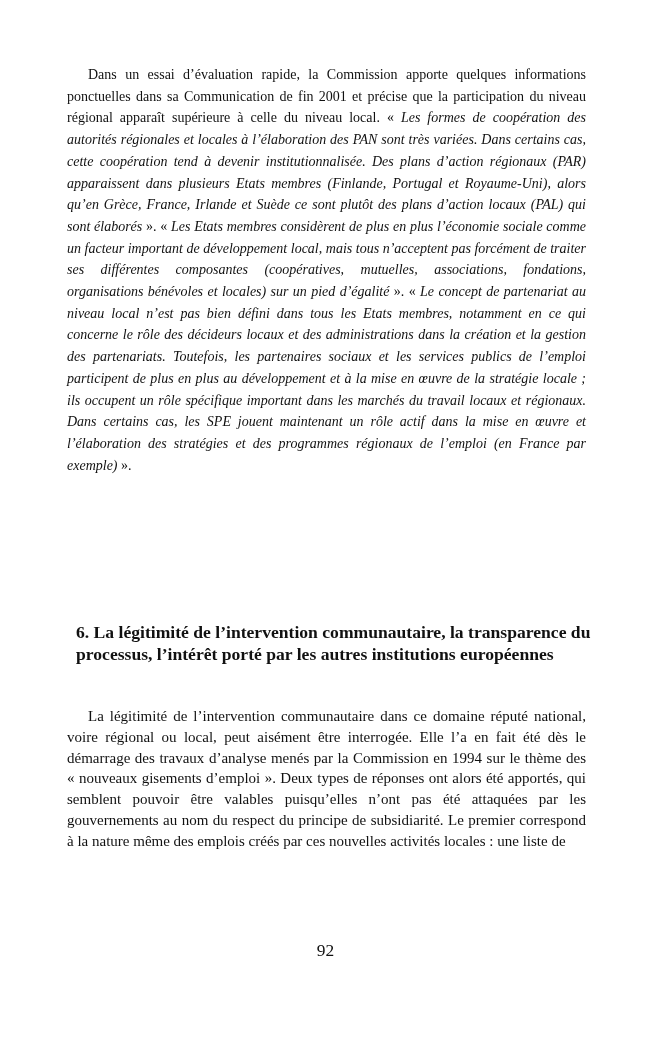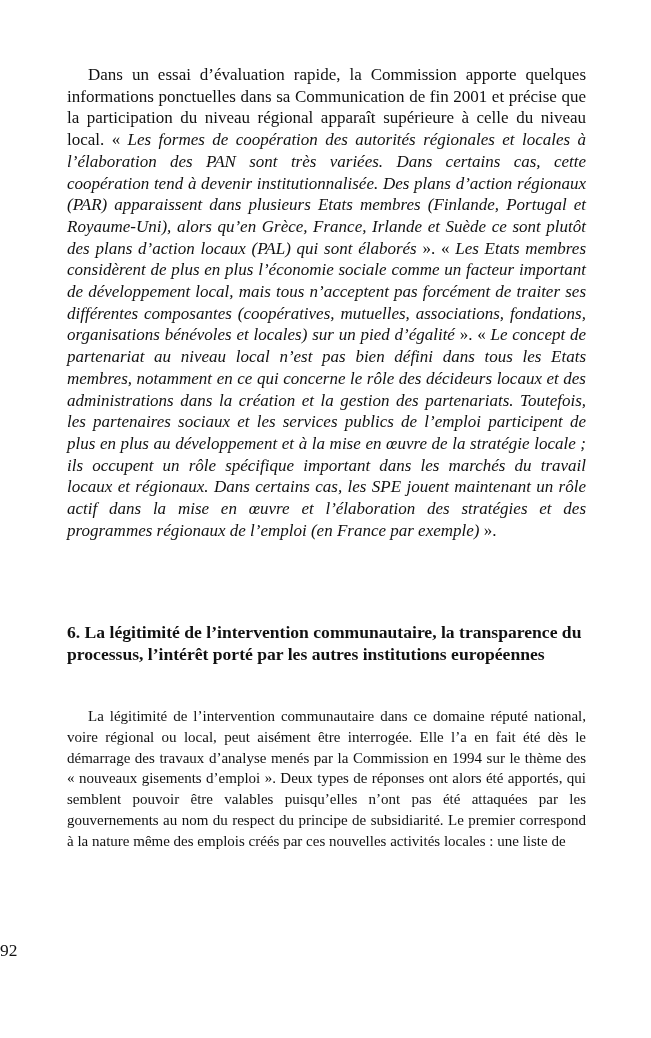--- a/index.html
+++ b/index.html
@@ -1,27 +1,27 @@
 <!DOCTYPE html>
 <html><head>
 <meta charset="utf-8">
 <style>
   html, body { margin: 0; padding: 0; background: #ffffff; }
   body { width: 651px; height: 1038px; position: relative; overflow: hidden;
          font-family: "Liberation Serif", "DejaVu Serif", serif; color: #111; }
   .page { position: absolute; left: 67px; top: 64px; width: 519px; }
-  .para { font-size: 17px; line-height: 21.7px; text-align: justify; margin: 0;
+  .para { font-size: 14px; line-height: 21.7px; text-align: justify; margin: 0;
           text-indent: 21px; }
   .para i { font-style: italic; }
-  .heading { position: absolute; left: 67px; top: 621px; width: 530px;
+  .heading { position: absolute; left: 76px; top: 621px; width: 530px;
              font-weight: bold; font-size: 17.6px; line-height: 22px; margin: 0; }
   .para2 { position: absolute; left: 67px; top: 706px; width: 519px;
            font-size: 15px; line-height: 20.8px; text-align: justify; margin: 0;
            text-indent: 21px; }
-  .pagenum { position: absolute; left: 0; width: 651px; top: 940px; text-align: left;
+  .pagenum { position: absolute; left: 0; width: 651px; top: 940px; text-align: center;
              font-size: 17.4px; }
 </style>
 </head>
 <body>
 
 <div class="page">
   <p class="para"><span>Dans un essai d’évaluation rapide, la Commission apporte quelques informations ponctuelles dans sa Communication de fin 2001 et précise que la participation du niveau régional apparaît supérieure à celle du niveau local. « </span><i>Les formes de coopération des autorités régionales et locales à l’élaboration des PAN sont très variées. Dans certains cas, cette coopération tend à devenir institutionnalisée. Des plans d’action régionaux (PAR) apparaissent dans plusieurs Etats membres (Finlande, Portugal et Royaume-Uni), alors qu’en Grèce, France, Irlande et Suède ce sont plutôt des plans d’action locaux (PAL) qui sont élaborés</i><span> ». « </span><i>Les Etats membres considèrent de plus en plus l’économie sociale comme un facteur important de développement local, mais tous n’acceptent pas forcément de traiter ses différentes composantes (coopératives, mutuelles, associations, fondations, organisations bénévoles et locales) sur un pied d’égalité</i><span> ». « </span><i>Le concept de partenariat au niveau local n’est pas bien défini dans tous les Etats membres, notamment en ce qui concerne le rôle des décideurs locaux et des administrations dans la création et la gestion des partenariats. Toutefois, les partenaires sociaux et les services publics de l’emploi participent de plus en plus au développement et à la mise en œuvre de la stratégie locale ; ils occupent un rôle spécifique important dans les marchés du travail locaux et régionaux. Dans certains cas, les SPE jouent maintenant un rôle actif dans la mise en œuvre et l’élaboration des stratégies et des programmes régionaux de l’emploi (en France par exemple)</i><span> ».</span></p>
 </div>
 
 <h2 class="heading">6. La légitimité de l’intervention communautaire, la transparence du processus, l’intérêt porté par les autres institutions européennes</h2>

